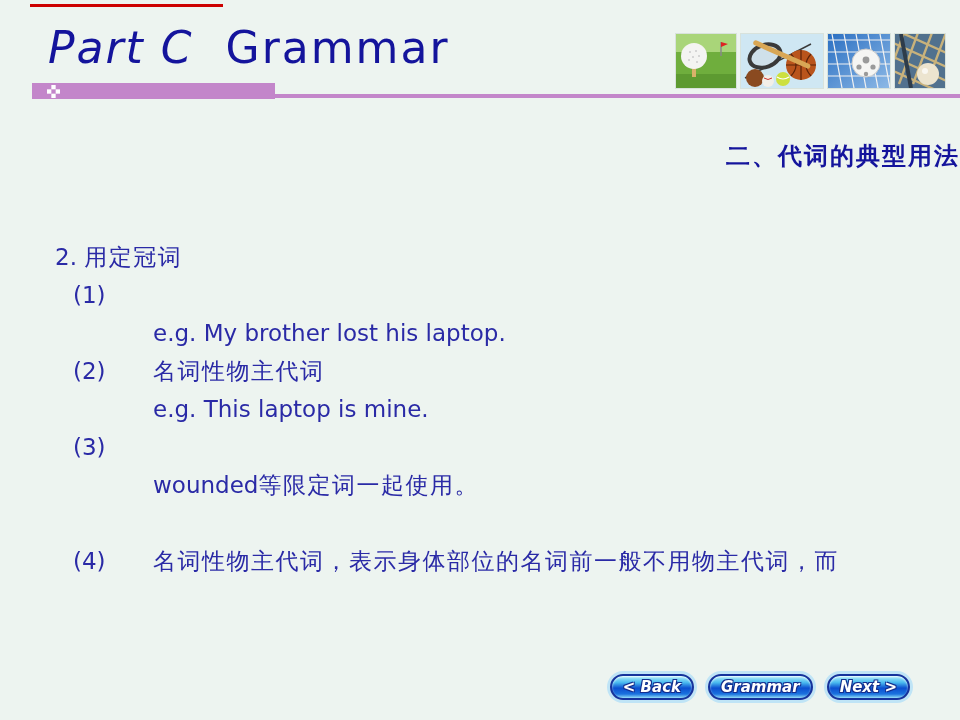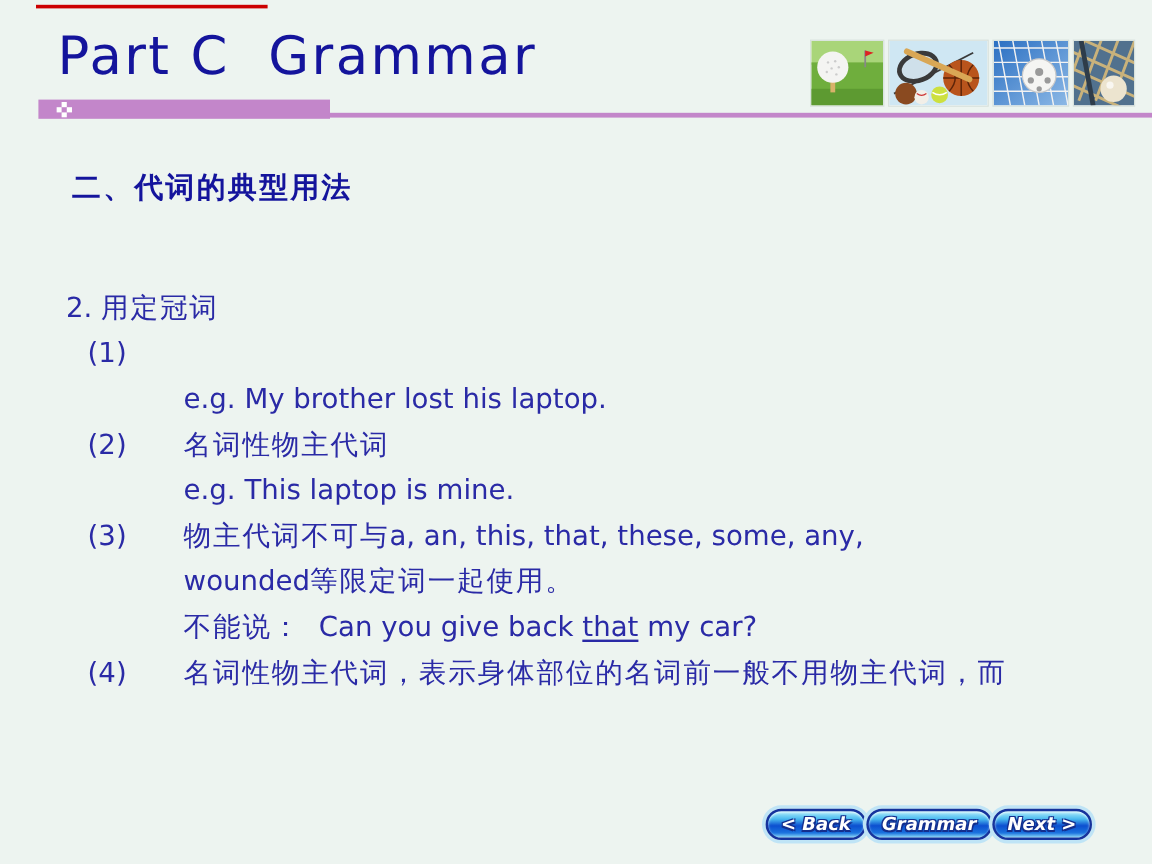--- a/index.html
+++ b/index.html
@@ -7,47 +7,47 @@
     width:960px;height:720px;position:relative;overflow:hidden;
     background:#edf4f0;
     font-family:"DejaVu Sans","Liberation Sans",sans-serif;
   }
   
   .red-line{position:absolute;left:30px;top:4px;width:193px;height:3px;background:#cc0000;}
 
   
   .header{position:relative;height:99px;}
   .title-row{position:absolute;left:48px;top:22px;display:flex;align-items:baseline;white-space:pre;}
-  .t-part{font-size:44px;color:#14149c;letter-spacing:2px;}
+  .t-part{font-size:44px;color:#14149c;letter-spacing:2px;font-style:italic;}
   .t-grammar{font-size:44px;color:#14149c;letter-spacing:2px;margin-left:32px;}
   .t-cn{font-size:27px;color:#14149c;margin-left:18px;
         font-family:"Liberation Serif","DejaVu Serif",serif;font-weight:bold;letter-spacing:1px;}
   .photos{position:absolute;right:15px;top:34px;display:flex;gap:5px;align-items:flex-start;}
   .photo{display:block;background:#fff;outline:1px solid #d8e2dc;}
 
   
   .rule{position:absolute;top:83px;left:0;width:960px;height:16px;}
   .rule-thick{position:absolute;left:32px;top:0;width:243px;height:16px;background:#c386ca;}
   .rule-thin{position:absolute;left:275px;top:11px;width:685px;height:4px;background:#c386ca;}
   .rule-glyph{position:absolute;left:15px;top:2px;}
 
   
-  .heading{margin:41px 0 0 60px;font-size:24px;font-weight:bold;color:#14149c;letter-spacing:2px;}
+  .heading{margin:41px 0 0 60px;font-size:24px;font-weight:bold;color:#14149c;letter-spacing:2px;text-align:right;}
 
   
   .content{margin-top:66px;}
   .line{height:38px;line-height:38px;display:flex;margin-left:73px;color:#2a2aa6;font-size:23px;white-space:pre;}
   .line.section{margin-left:55px;}
   .num{flex:0 0 80px;font-family:"DejaVu Sans","Liberation Sans",sans-serif;}
   .f-en{font-family:"DejaVu Sans","Liberation Sans",sans-serif;}
   .f-cn{font-family:"Liberation Serif","DejaVu Serif",serif;letter-spacing:1.5px;}
   .u{text-decoration:underline;text-underline-offset:3px;}
 
   
-  .nav{position:absolute;right:50px;bottom:20px;display:flex;}
+  .nav{position:absolute;right:50px;bottom:20px;display:flex;gap:14px;}
   .nav-btn{
     height:26px;min-width:64px;padding:0 11px;border-radius:13px;cursor:pointer;
     background:linear-gradient(180deg,#aeeefc 0%,#49b9ef 30%,#0c4fd0 55%,#1a72de 82%,#8fdcf8 100%);
     border:2px solid #16339c;
     box-shadow:0 0 0 3px #bfe4f6, inset 0 1px 2px rgba(255,255,255,.8);
     color:#ffffff;font-weight:bold;font-style:italic;font-size:15px;
     font-family:"DejaVu Sans","Liberation Sans",sans-serif;
     text-shadow:-1px -1px 0 #142f8e,1px -1px 0 #142f8e,-1px 1px 0 #142f8e,1px 1px 0 #142f8e;
     display:flex;align-items:center;justify-content:center;
   }
@@ -142,23 +142,23 @@
 </div>
 
 <div class="heading">二、代词的典型用法</div>
 
 <div class="content" id="content">
     <div class="line section"><span><span class="f-en">2. </span><span class="f-cn">用定冠词</span></span></div>
     <div class="line"><span class="num">(1)</span></div>
     <div class="line"><span class="num"></span><span><span class="f-en">e.g. My brother lost his laptop.</span></span></div>
     <div class="line"><span class="num">(2)</span><span><span class="f-cn">名词性物主代词</span></span></div>
     <div class="line"><span class="num"></span><span><span class="f-en">e.g. This laptop is mine.</span></span></div>
-    <div class="line"><span class="num">(3)</span><span><span class="f-cn">物主代词不可与</span><span class="f-en">a, an, this, that, these, some, any,</span></span></div>
+    <div class="line"><span class="num">(3)</span></div>
     <div class="line"><span class="num"></span><span><span class="f-en">wounded</span><span class="f-cn">等限定词一起使用。</span></span></div>
-    <div class="line"><span class="num"></span><span><span class="f-cn">不能说：</span><span class="f-en">  Can you give back </span><span class="f-en u">that</span><span class="f-en"> my car?</span></span></div>
+    <div class="line"><span class="num"></span></div>
     <div class="line"><span class="num">(4)</span><span><span class="f-cn">名词性物主代词，表示身体部位的名词前一般不用物主代词，而</span></span></div>
     <div class="line"><span class="num"></span></div>
   </div>
 
 <div class="nav">
   <button class="nav-btn">&lt; Back</button>
   <button class="nav-btn">Grammar</button>
   <button class="nav-btn">Next &gt;</button>
 </div>
 

